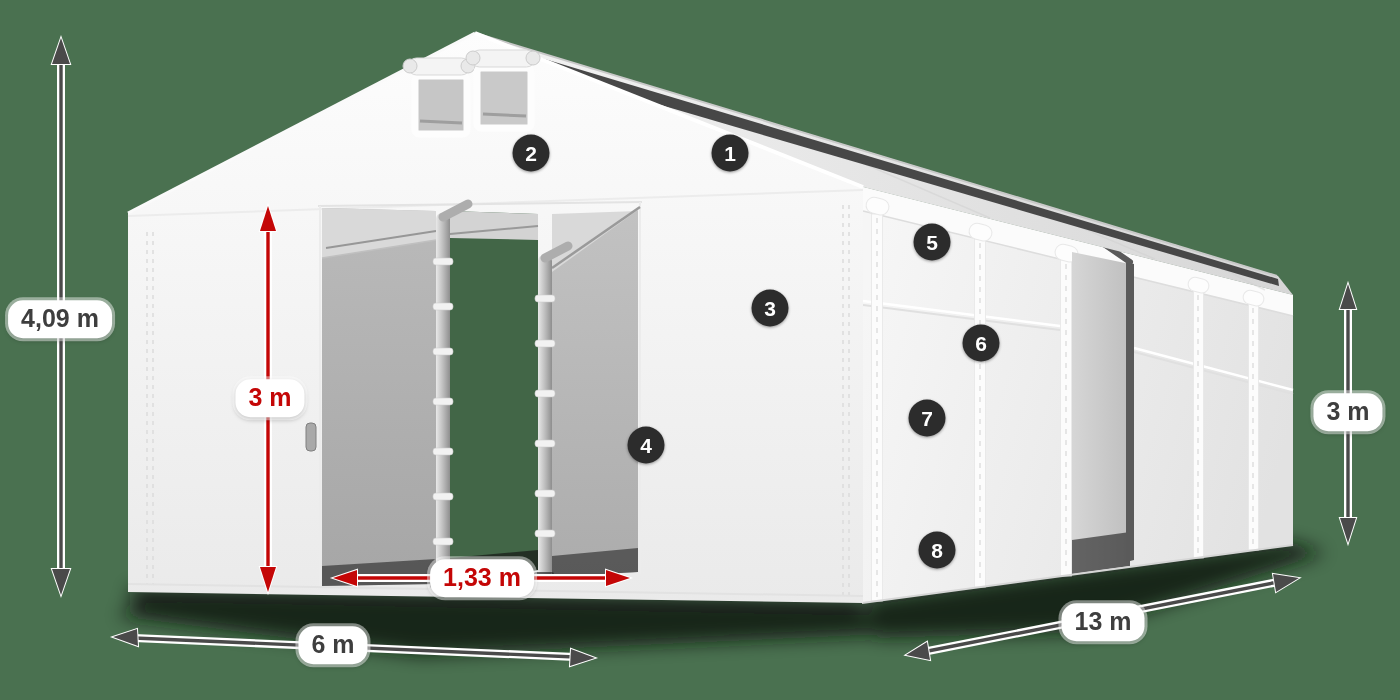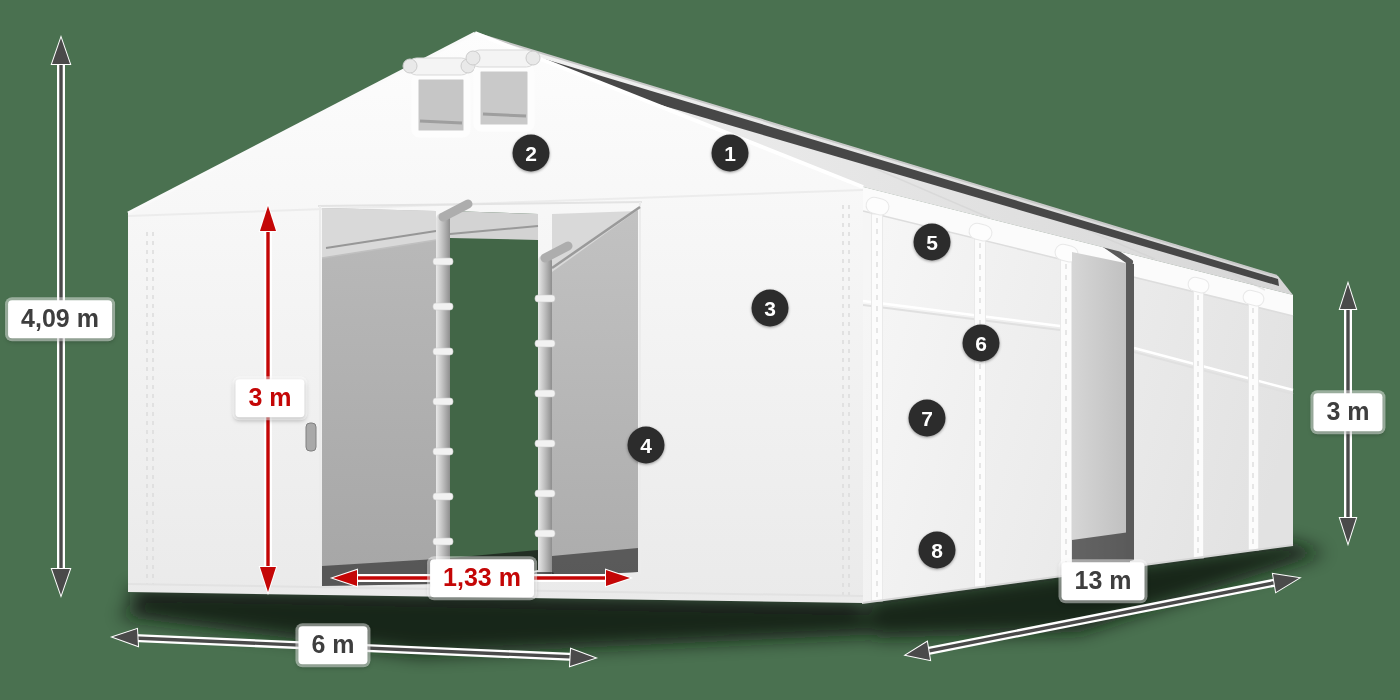--- a/index.html
+++ b/index.html
@@ -4,21 +4,21 @@
 <style>
   html,body{margin:0;padding:0;background:#4a7150;}
   .stage{
     position:relative;width:1400px;height:700px;overflow:hidden;
     background:#4a7150;
     font-family:"Liberation Sans", sans-serif;
   }
   .stage svg{position:absolute;left:0;top:0;}
   .pill{
     position:absolute;transform:translate(-50%,-50%);
-    background:#ffffff;border-radius:4px;padding:5px 13px;
+    background:#ffffff;border-radius:15px;padding:5px 13px;
     font-weight:bold;font-size:25px;line-height:1.1;color:#3e3e3e;
     white-space:nowrap;
     box-shadow:0 0 0 3px rgba(255,255,255,0.45), 0 2px 5px rgba(0,0,0,0.35);
   }
   .pill.red{color:#c40606;}
   .badge{
     position:absolute;transform:translate(-50%,-50%);
     width:37px;height:37px;border-radius:50%;
     background:#2c2c2c;color:#ffffff;
     display:flex;align-items:center;justify-content:center;
@@ -262,15 +262,15 @@
 <div class="badge" style="left:932px;top:242px">5</div>
 <div class="badge" style="left:981px;top:343px">6</div>
 <div class="badge" style="left:927px;top:418px">7</div>
 <div class="badge" style="left:937px;top:550px">8</div>
 
 <div class="pill" style="left:60px;top:319px">4,09 m</div>
 <div class="pill red" style="left:270px;top:398px">3 m</div>
 <div class="pill red" style="left:482px;top:578px">1,33 m</div>
 <div class="pill" style="left:1348px;top:412px">3 m</div>
 <div class="pill" style="left:333px;top:645px">6 m</div>
-<div class="pill" style="left:1103px;top:581px">13 m</div>
+<div class="pill" style="left:1103px;top:622px">13 m</div>
 
 </div>
 
 </body></html>

